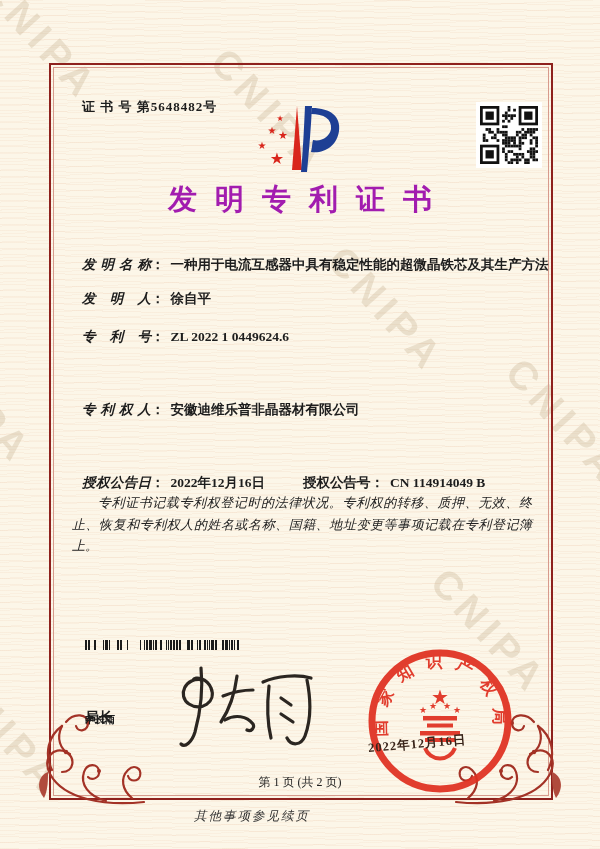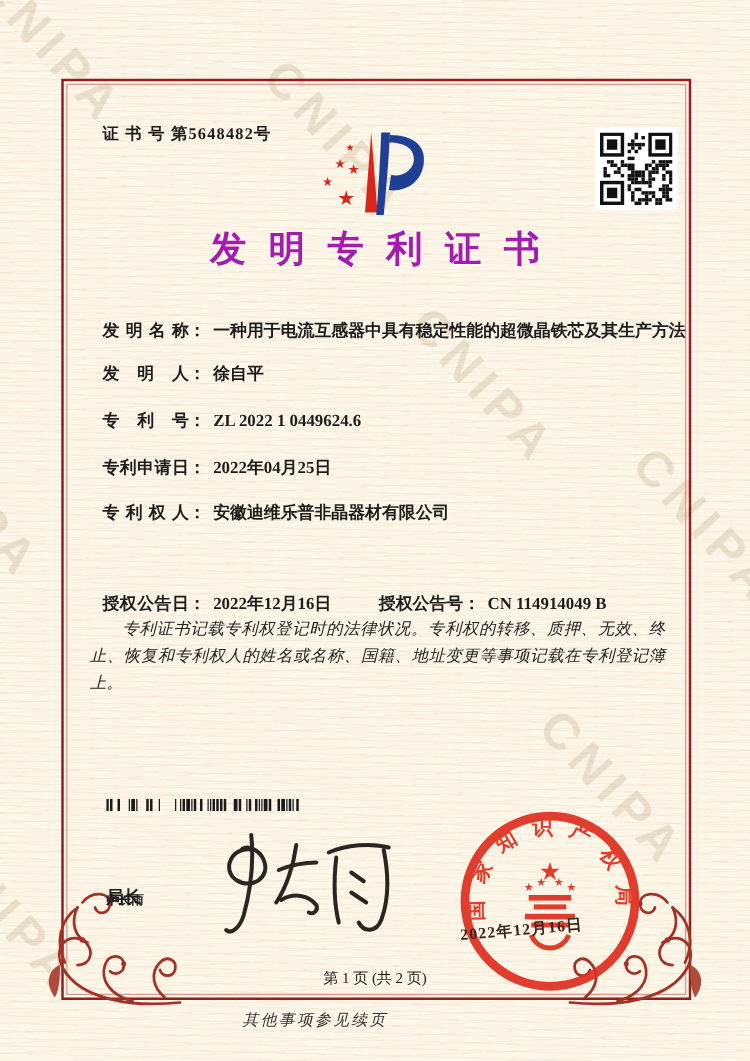--- a/index.html
+++ b/index.html
@@ -29,21 +29,21 @@
   .frame-inner{position:absolute;inset:2px;border:1px solid #d79a8c;}
   .cert-no{position:absolute;left:82px;top:98px;z-index:2;font-size:13px;font-weight:600;letter-spacing:1px;}
   .logo{position:absolute;left:245px;top:104px;z-index:2;}
   .qr-wrap{position:absolute;left:476px;top:102px;width:66px;height:66px;background:#fff;z-index:2;}
   .qr-wrap svg{position:absolute;left:4px;top:4px;}
   .title{
     position:absolute;left:0;top:180px;width:600px;z-index:2;
     text-align:center;text-indent:18px;font-size:29px;font-weight:600;letter-spacing:18px;color:#a21caf;
   }
   .row{position:absolute;left:82px;z-index:2;font-size:13.5px;font-weight:600;line-height:20px;white-space:nowrap;}
-  .flabel{display:inline-block;width:69px;text-align:justify;text-align-last:justify;vertical-align:top;}
+  .flabel{display:inline-block;width:69px;text-align:justify;text-align-last:justify;vertical-align:top;font-style:italic;}
   .fvalue{margin-left:6px;}
   .grant2{position:absolute;left:221px;top:0;}
   .paras{
     position:absolute;left:72px;top:492px;width:460px;z-index:2;
     font-size:13px;font-style:italic;line-height:21.5px;text-align:justify;color:#222;
   }
   .paras p{margin:0;text-indent:2em;}
   .barcode{position:absolute;left:85px;top:636px;z-index:2;}
   .director-title{position:absolute;left:85px;top:685px;z-index:3;font-size:14px;font-weight:600;margin-top:24px;}
   .director-name{position:absolute;left:85px;top:713px;z-index:3;font-size:10px;font-weight:600;text-align:center;}
@@ -234,23 +234,20 @@
 
   <div class="row" style="top:255px">
     <span class="flabel">发明名称</span><span>：</span><span class="fvalue">一种用于电流互感器中具有稳定性能的超微晶铁芯及其生产方法</span>
   </div>
   <div class="row" style="top:289px">
     <span class="flabel">发明人</span><span>：</span><span class="fvalue">徐自平</span>
   </div>
   <div class="row" style="top:327px">
     <span class="flabel">专利号</span><span>：</span><span class="fvalue">ZL 2022 1 0449624.6</span>
   </div>
-  <div class="row" style="top:364px">
-    <span class="flabel">专利申请日</span><span>：</span><span class="fvalue">2022年04月25日</span>
-  </div>
   <div class="row" style="top:400px">
     <span class="flabel">专利权人</span><span>：</span><span class="fvalue">安徽迪维乐普非晶器材有限公司</span>
   </div>
   <div class="row" style="top:473px">
     <span class="flabel">授权公告日</span><span>：</span><span class="fvalue">2022年12月16日</span>
     <span class="grant2">
       <span>授权公告号</span><span>：</span><span class="fvalue">CN 114914049 B</span>
     </span>
   </div>
 

